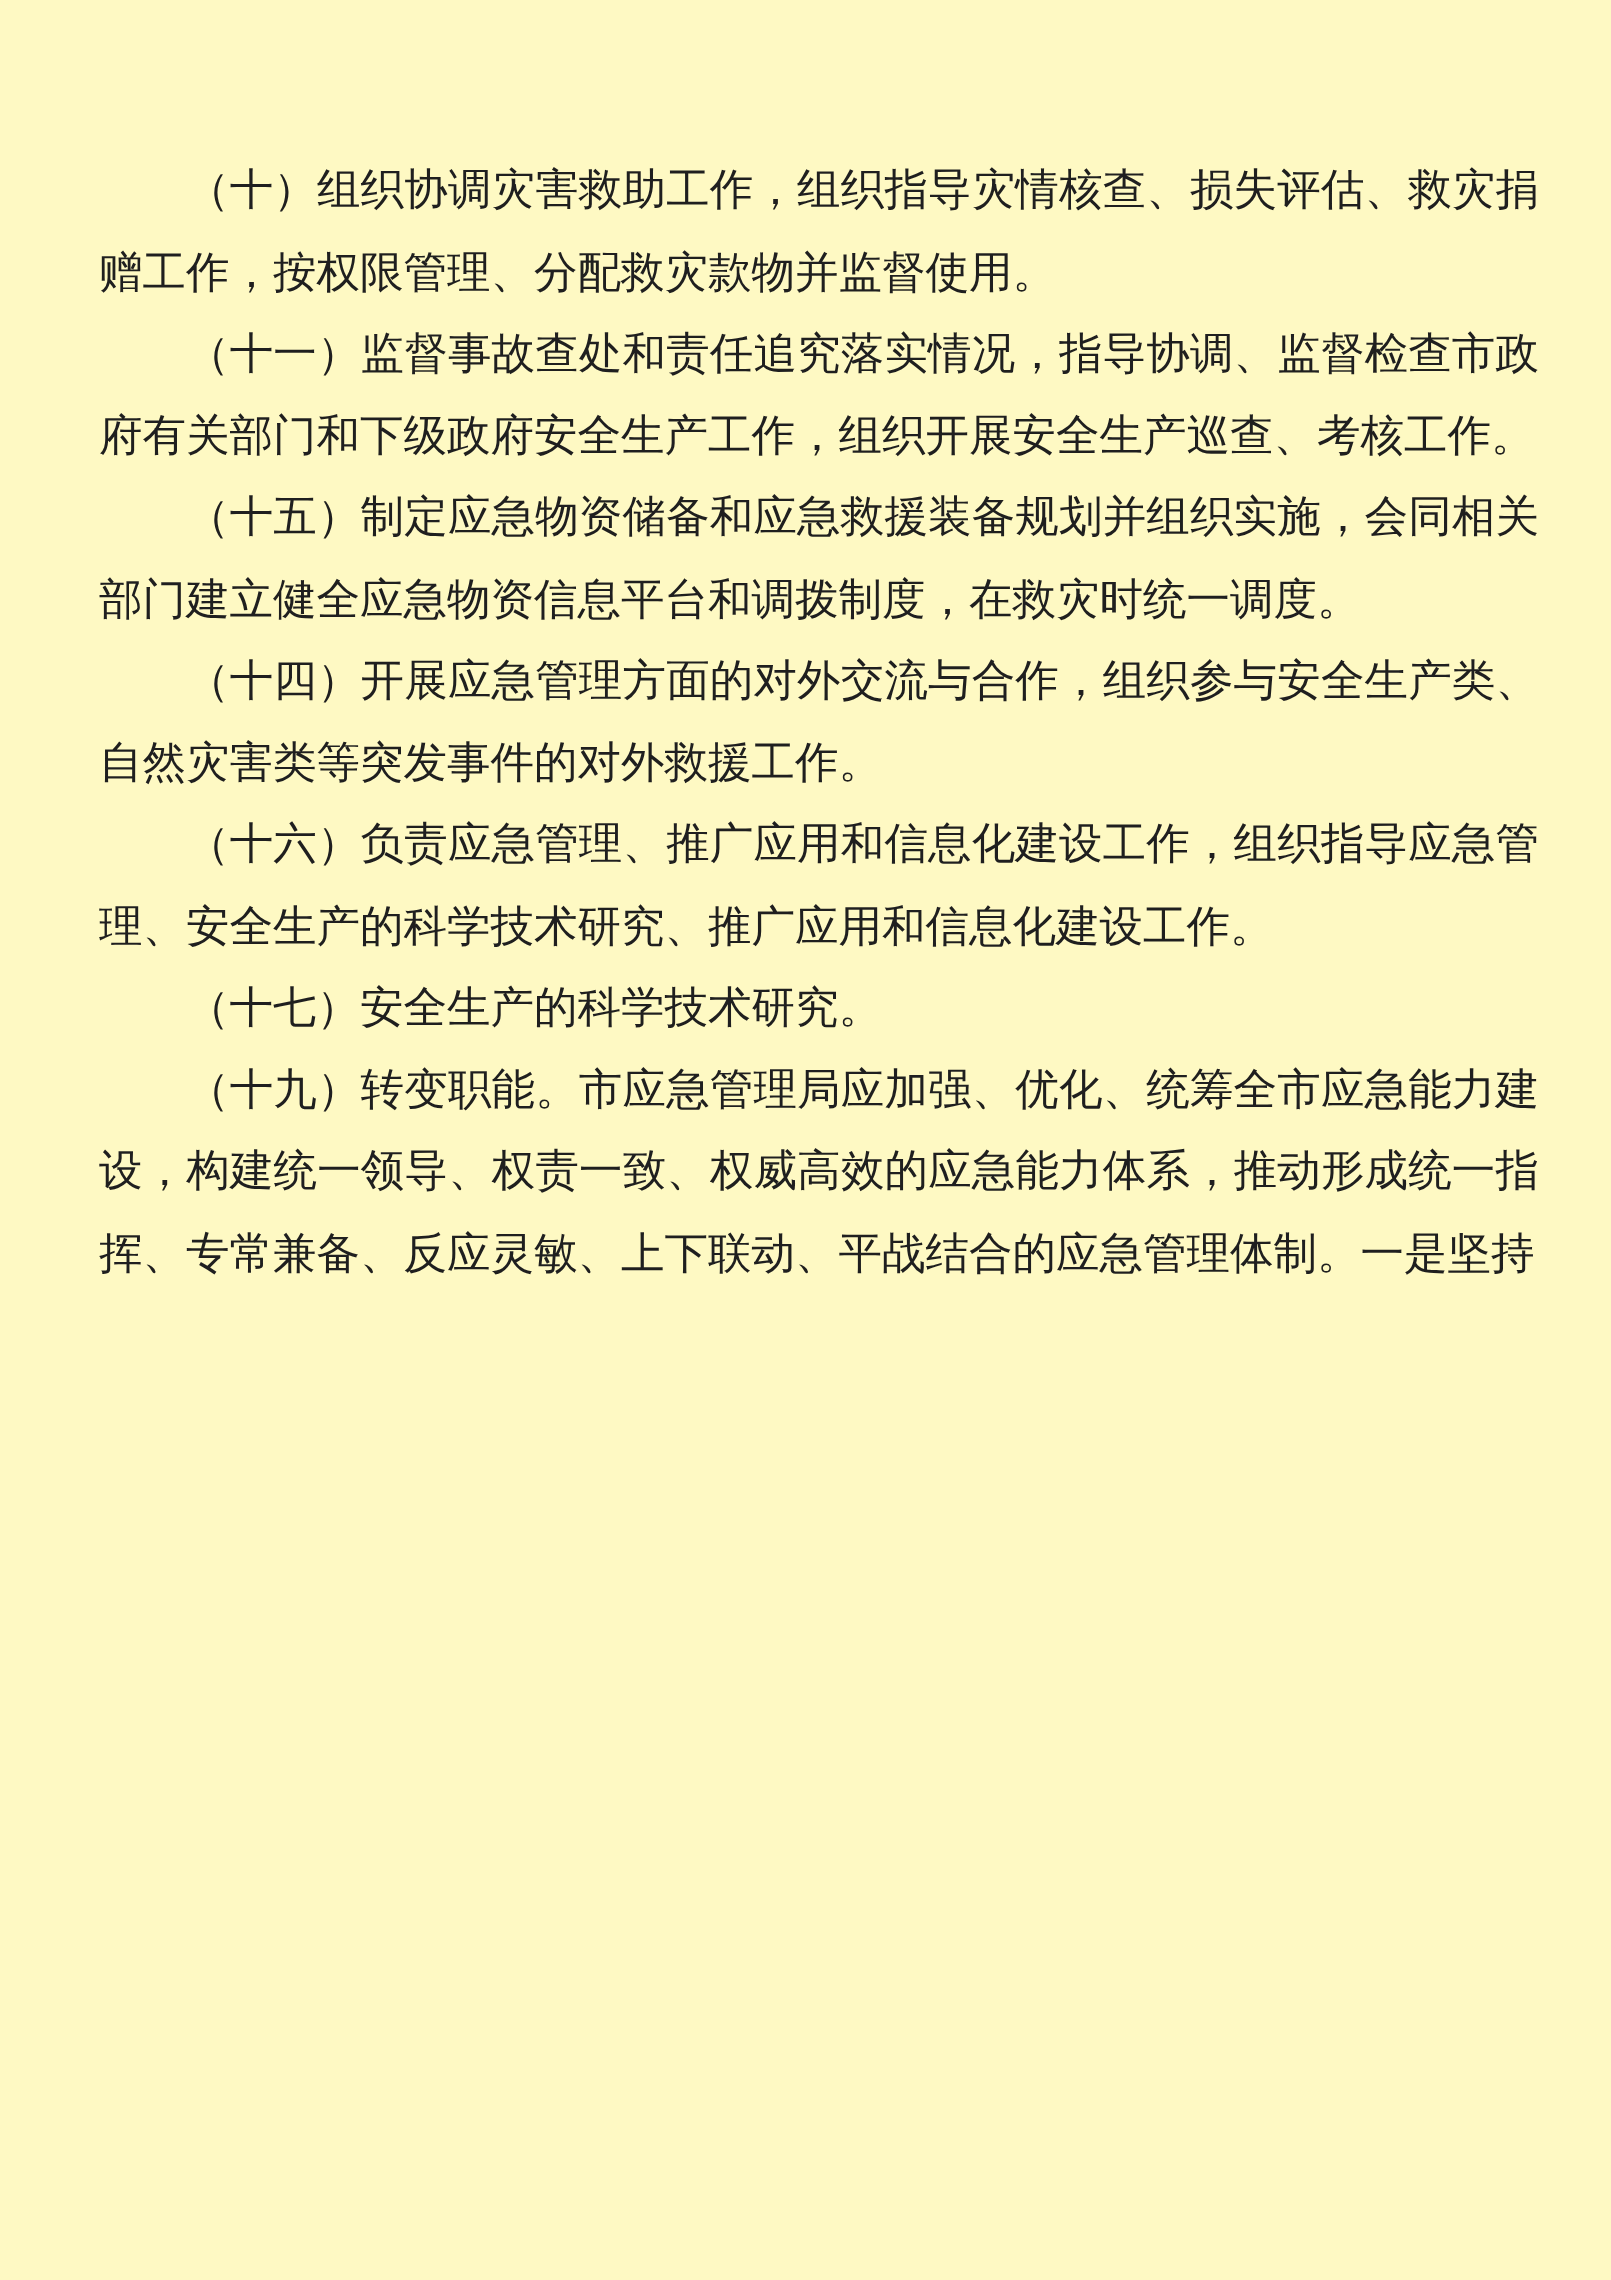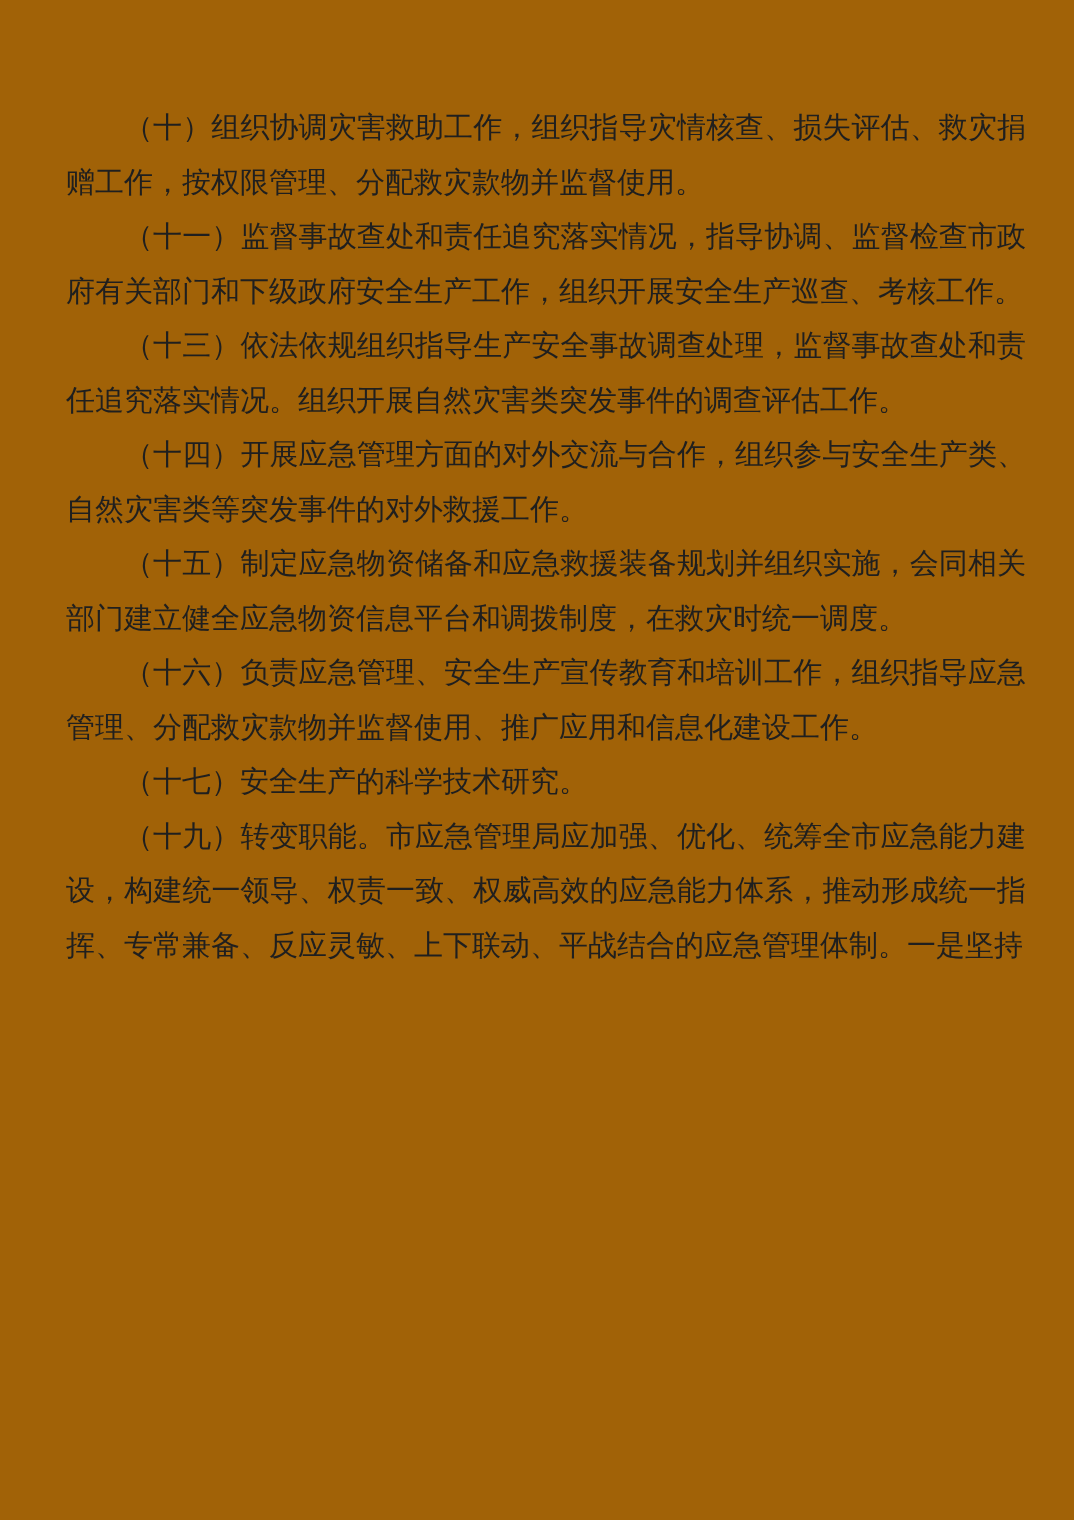--- a/index.html
+++ b/index.html
@@ -4,21 +4,21 @@
 <style>
   html, body {
     margin: 0;
     padding: 0;
     background: #ffffff;
   }
   .page {
     position: relative;
     width: 1074px;
     height: 1520px;
-    background: #a16207;
+    background: #fef9c3;
     overflow: hidden;
   }
   .doc-body {
     position: absolute;
     left: 66px;
     top: 100px;
     width: 960px;
     color: #1f1f1f;
     font-family: "Liberation Serif", "DejaVu Serif", serif;
     font-size: 29px;
@@ -35,20 +35,19 @@
     overflow-wrap: break-word;
   }
 </style>
 </head>
 <body>
 
 <div class="page">
   <div class="doc-body">
     <p>（十）组织协调灾害救助工作，组织指导灾情核查、损失评估、救灾捐赠工作，按权限管理、分配救灾款物并监督使用。</p>
     <p>（十一）监督事故查处和责任追究落实情况，指导协调、监督检查市政府有关部门和下级政府安全生产工作，组织开展安全生产巡查、考核工作。</p>
-    <p>（十三）依法依规组织指导生产安全事故调查处理，监督事故查处和责任追究落实情况。组织开展自然灾害类突发事件的调查评估工作。</p>
+    <p>（十五）制定应急物资储备和应急救援装备规划并组织实施，会同相关部门建立健全应急物资信息平台和调拨制度，在救灾时统一调度。</p>
     <p>（十四）开展应急管理方面的对外交流与合作，组织参与安全生产类、自然灾害类等突发事件的对外救援工作。</p>
-    <p>（十五）制定应急物资储备和应急救援装备规划并组织实施，会同相关部门建立健全应急物资信息平台和调拨制度，在救灾时统一调度。</p>
-    <p>（十六）负责应急管理、安全生产宣传教育和培训工作，组织指导应急管理、分配救灾款物并监督使用、推广应用和信息化建设工作。</p>
+    <p>（十六）负责应急管理、推广应用和信息化建设工作，组织指导应急管理、安全生产的科学技术研究、推广应用和信息化建设工作。</p>
     <p>（十七）安全生产的科学技术研究。</p>
     <p>（十九）转变职能。市应急管理局应加强、优化、统筹全市应急能力建设，构建统一领导、权责一致、权威高效的应急能力体系，推动形成统一指挥、专常兼备、反应灵敏、上下联动、平战结合的应急管理体制。一是坚持</p>
   </div>
 </div>
 
 </body></html>

